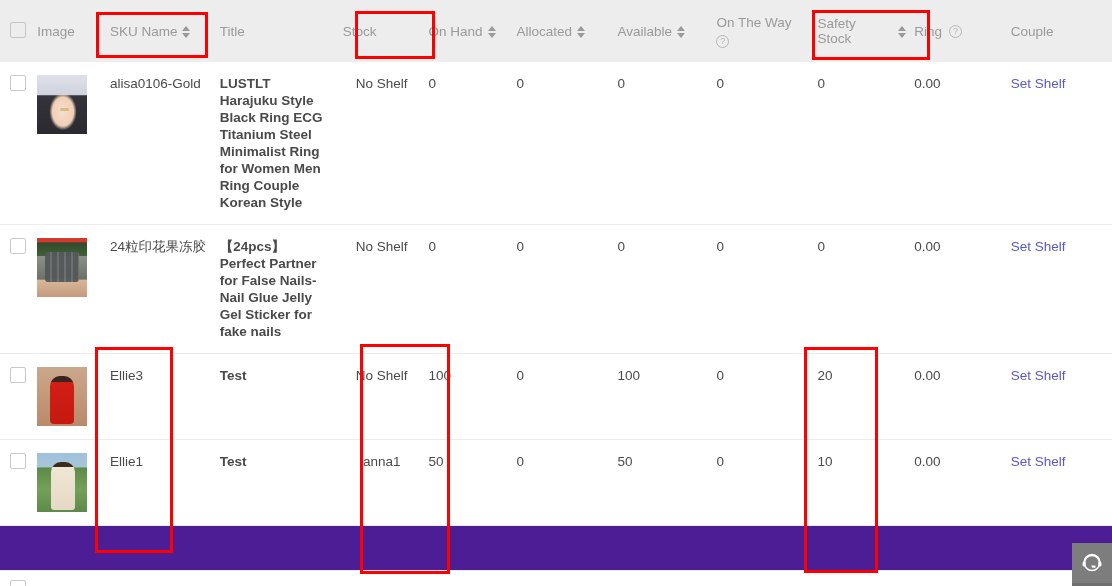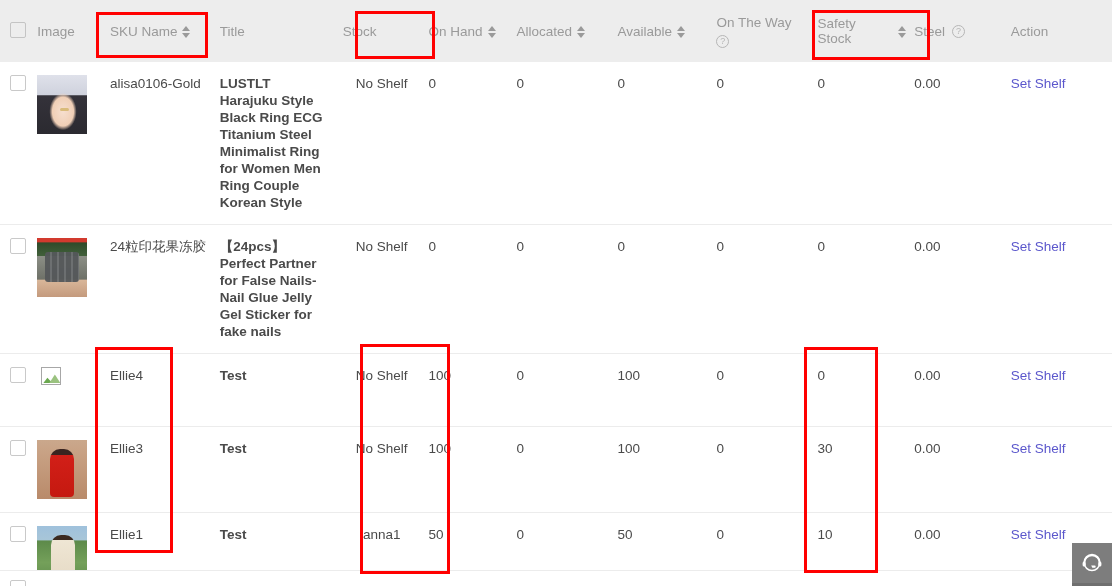--- a/index.html
+++ b/index.html
@@ -301,27 +301,27 @@
           <span class="hd">
             <span>Safety Stock</span>
             <span class="sort">
                 <i class="up"></i>
                 <i class="down"></i>
               </span>
           </span>
         </th>
         <th class="c-cost">
           <span class="hd">
-            <span>Steel</span>
+            <span>Ring</span>
             <span class="qmark">?</span>
           </span>
         </th>
         <th class="c-action">
           <span class="hd">
-              <span>Action</span>
+              <span>Couple</span>
             </span>
         </th>
       </tr>
     </thead>
     <tbody>
 
       <tr style="height:123px">
         <td class="c-check">
           <span class="cbox"></span>
         </td>
@@ -356,58 +356,36 @@
         <td class="c-alloc">0</td>
         <td class="c-avail">0</td>
         <td class="c-otw">0</td>
         <td class="c-safety">0</td>
         <td class="c-cost">0.00</td>
         <td class="c-action">
           <a class="link">Set Shelf</a>
         </td>
       </tr>
 
-      <tr style="height:73px">
-        <td class="c-check">
-          <span class="cbox"></span>
-        </td>
-        <td class="c-image">
-          <span class="broken-wrap">
-            <span class="broken-img"></span>
-          </span>
-        </td>
-        <td class="c-sku">Ellie4</td>
-        <td class="c-title title-cell">Test</td>
-        <td class="c-shelf">No Shelf</td>
-        <td class="c-onhand">100</td>
-        <td class="c-alloc">0</td>
-        <td class="c-avail">100</td>
-        <td class="c-otw">0</td>
-        <td class="c-safety">0</td>
-        <td class="c-cost">0.00</td>
-        <td class="c-action">
-          <a class="link">Set Shelf</a>
-        </td>
-      </tr>
 
       <tr style="height:73px">
         <td class="c-check">
           <span class="cbox"></span>
         </td>
         <td class="c-image">
           <span class="thumb thumb-red"></span>
         </td>
         <td class="c-sku">Ellie3</td>
         <td class="c-title title-cell">Test</td>
         <td class="c-shelf">No Shelf</td>
         <td class="c-onhand">100</td>
         <td class="c-alloc">0</td>
         <td class="c-avail">100</td>
         <td class="c-otw">0</td>
-        <td class="c-safety">30</td>
+        <td class="c-safety">20</td>
         <td class="c-cost">0.00</td>
         <td class="c-action">
           <a class="link">Set Shelf</a>
         </td>
       </tr>
 
 
       <tr style="height:73px">
         <td class="c-check">
           <span class="cbox"></span>

